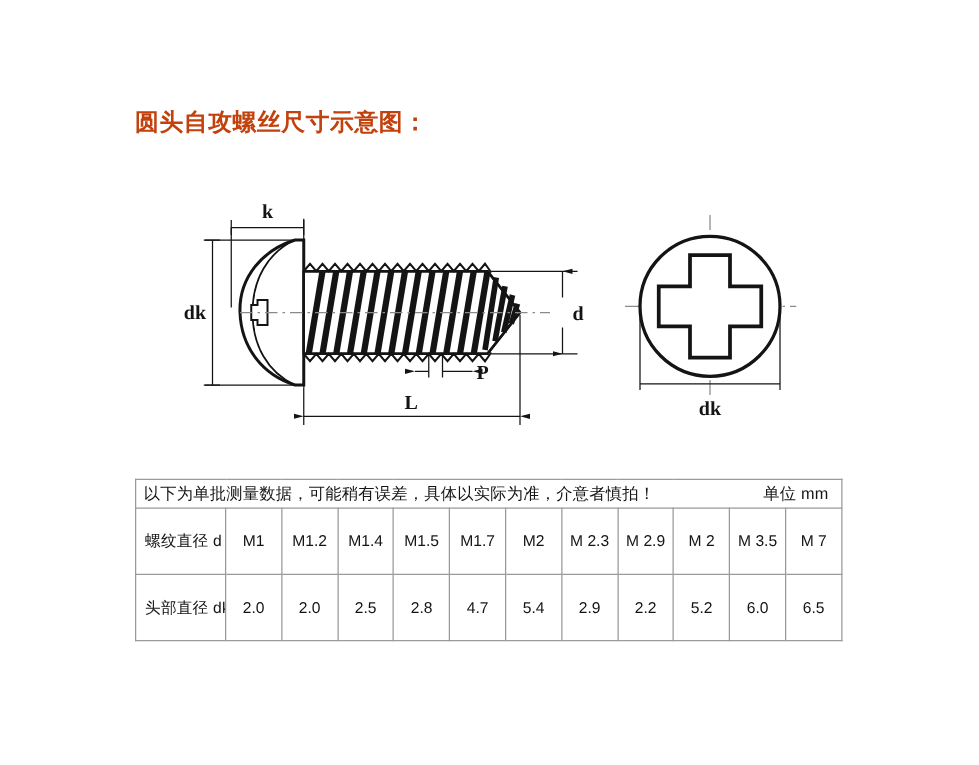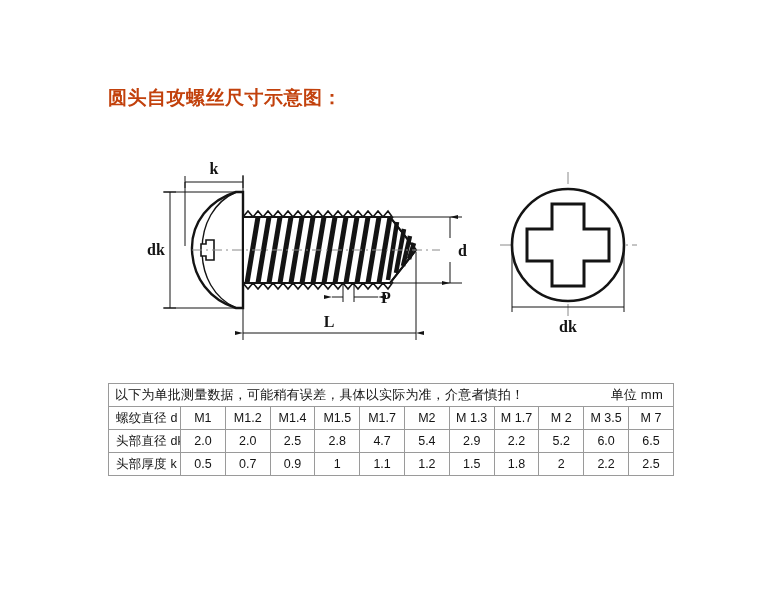--- a/index.html
+++ b/index.html
@@ -48,21 +48,21 @@
   }
   table.spec {
     border-collapse: collapse;
     table-layout: fixed;
     width: 565px;
     background: #fff;
   }
   table.spec td {
     border: 1px solid #9a9a9a;
     height: 20px;
-    padding: 1px 2px;
+    padding: 16px 2px;
     text-align: center;
     vertical-align: middle;
     font-size: 12.5px;
     color: #141414;
     white-space: nowrap;
     overflow: hidden;
   }
   table.spec td.note-cell {
     text-align: left;
     padding: 0 6px;
@@ -252,51 +252,37 @@
       </tr>
 
       <tr>
         <td class="rowlabel">螺纹直径 d</td>
         <td>M1</td>
         <td>M1.2</td>
         <td>M1.4</td>
         <td>M1.5</td>
         <td>M1.7</td>
         <td>M2</td>
-        <td>M 1.3</td>
-        <td>M 1.7</td>
+        <td>M 2.3</td>
+        <td>M 2.9</td>
         <td>M 2</td>
         <td>M 3.5</td>
         <td>M 7</td>
       </tr>
 
       <tr>
         <td class="rowlabel">头部直径 dk</td>
         <td>2.0</td>
         <td>2.0</td>
         <td>2.5</td>
         <td>2.8</td>
         <td>4.7</td>
         <td>5.4</td>
         <td>2.9</td>
         <td>2.2</td>
         <td>5.2</td>
         <td>6.0</td>
         <td>6.5</td>
       </tr>
 
-      <tr>
-        <td class="rowlabel">头部厚度 k</td>
-        <td>0.5</td>
-        <td>0.7</td>
-        <td>0.9</td>
-        <td>1</td>
-        <td>1.1</td>
-        <td>1.2</td>
-        <td>1.5</td>
-        <td>1.8</td>
-        <td>2</td>
-        <td>2.2</td>
-        <td>2.5</td>
-      </tr>
     </tbody>
   </table>
 </div>
 
 </body></html>

